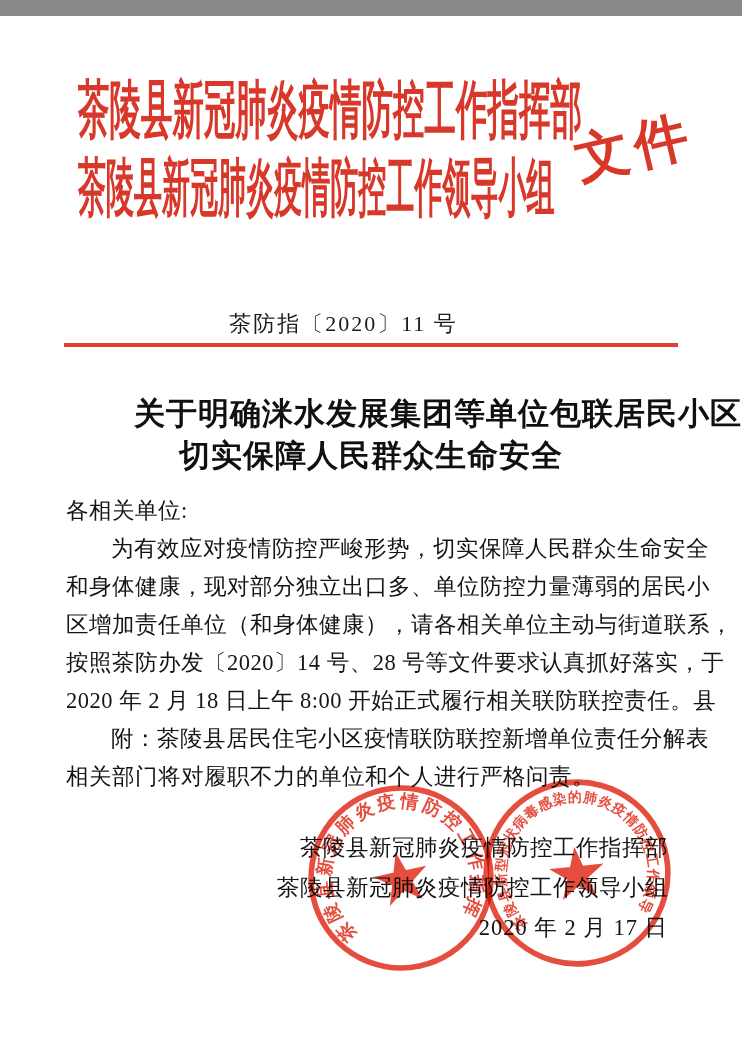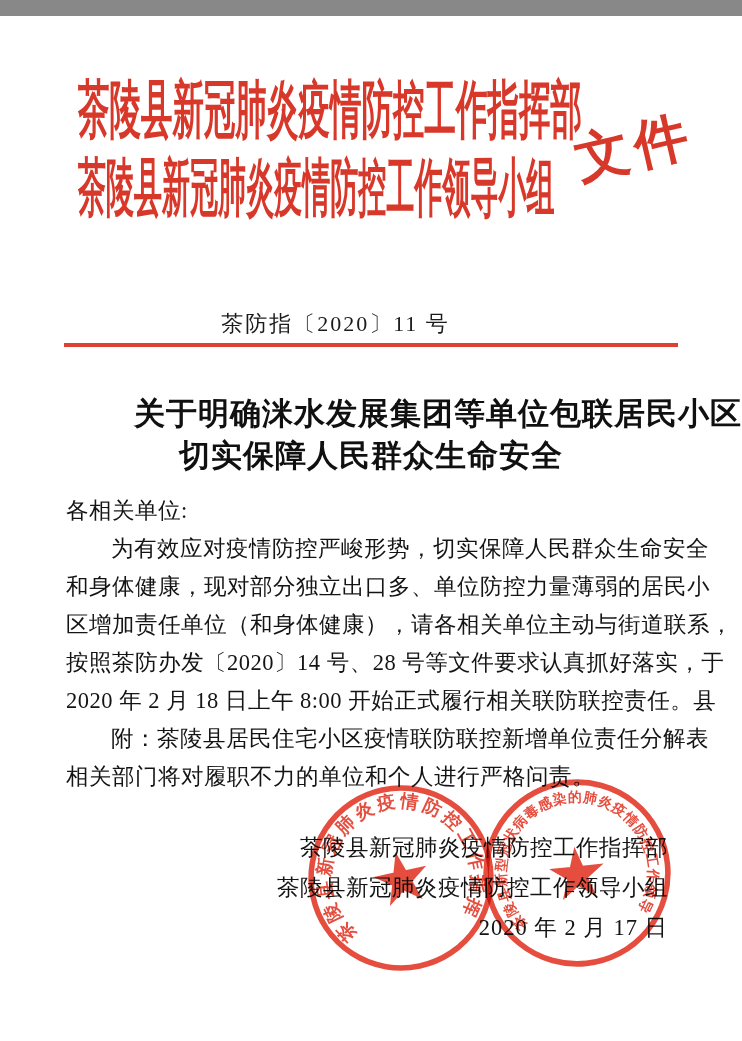--- a/index.html
+++ b/index.html
@@ -25,21 +25,21 @@
   .org-line1{top:60px;transform:scaleX(0.50);}
   .org-line2{top:138px;transform:scaleX(0.445);}
   .doc-marker{
     position:absolute;left:568px;top:110px;
     font-weight:bold;font-size:54px;letter-spacing:6px;
     color:#d8382a;white-space:nowrap;
     transform:rotate(-13deg);transform-origin:left top;
   }
   
   .doc-number{
-    position:absolute;top:293px;left:8px;width:655px;
+    position:absolute;top:293px;left:16px;width:655px;
     text-align:center;font-size:22px;letter-spacing:2px;
     color:#1b1b1b;
   }
   .red-rule{
     position:absolute;top:327px;left:64px;width:614px;height:4px;
     background:#dd4133;
   }
   
   .title-line{
     position:absolute;left:0;width:742px;text-align:center;

